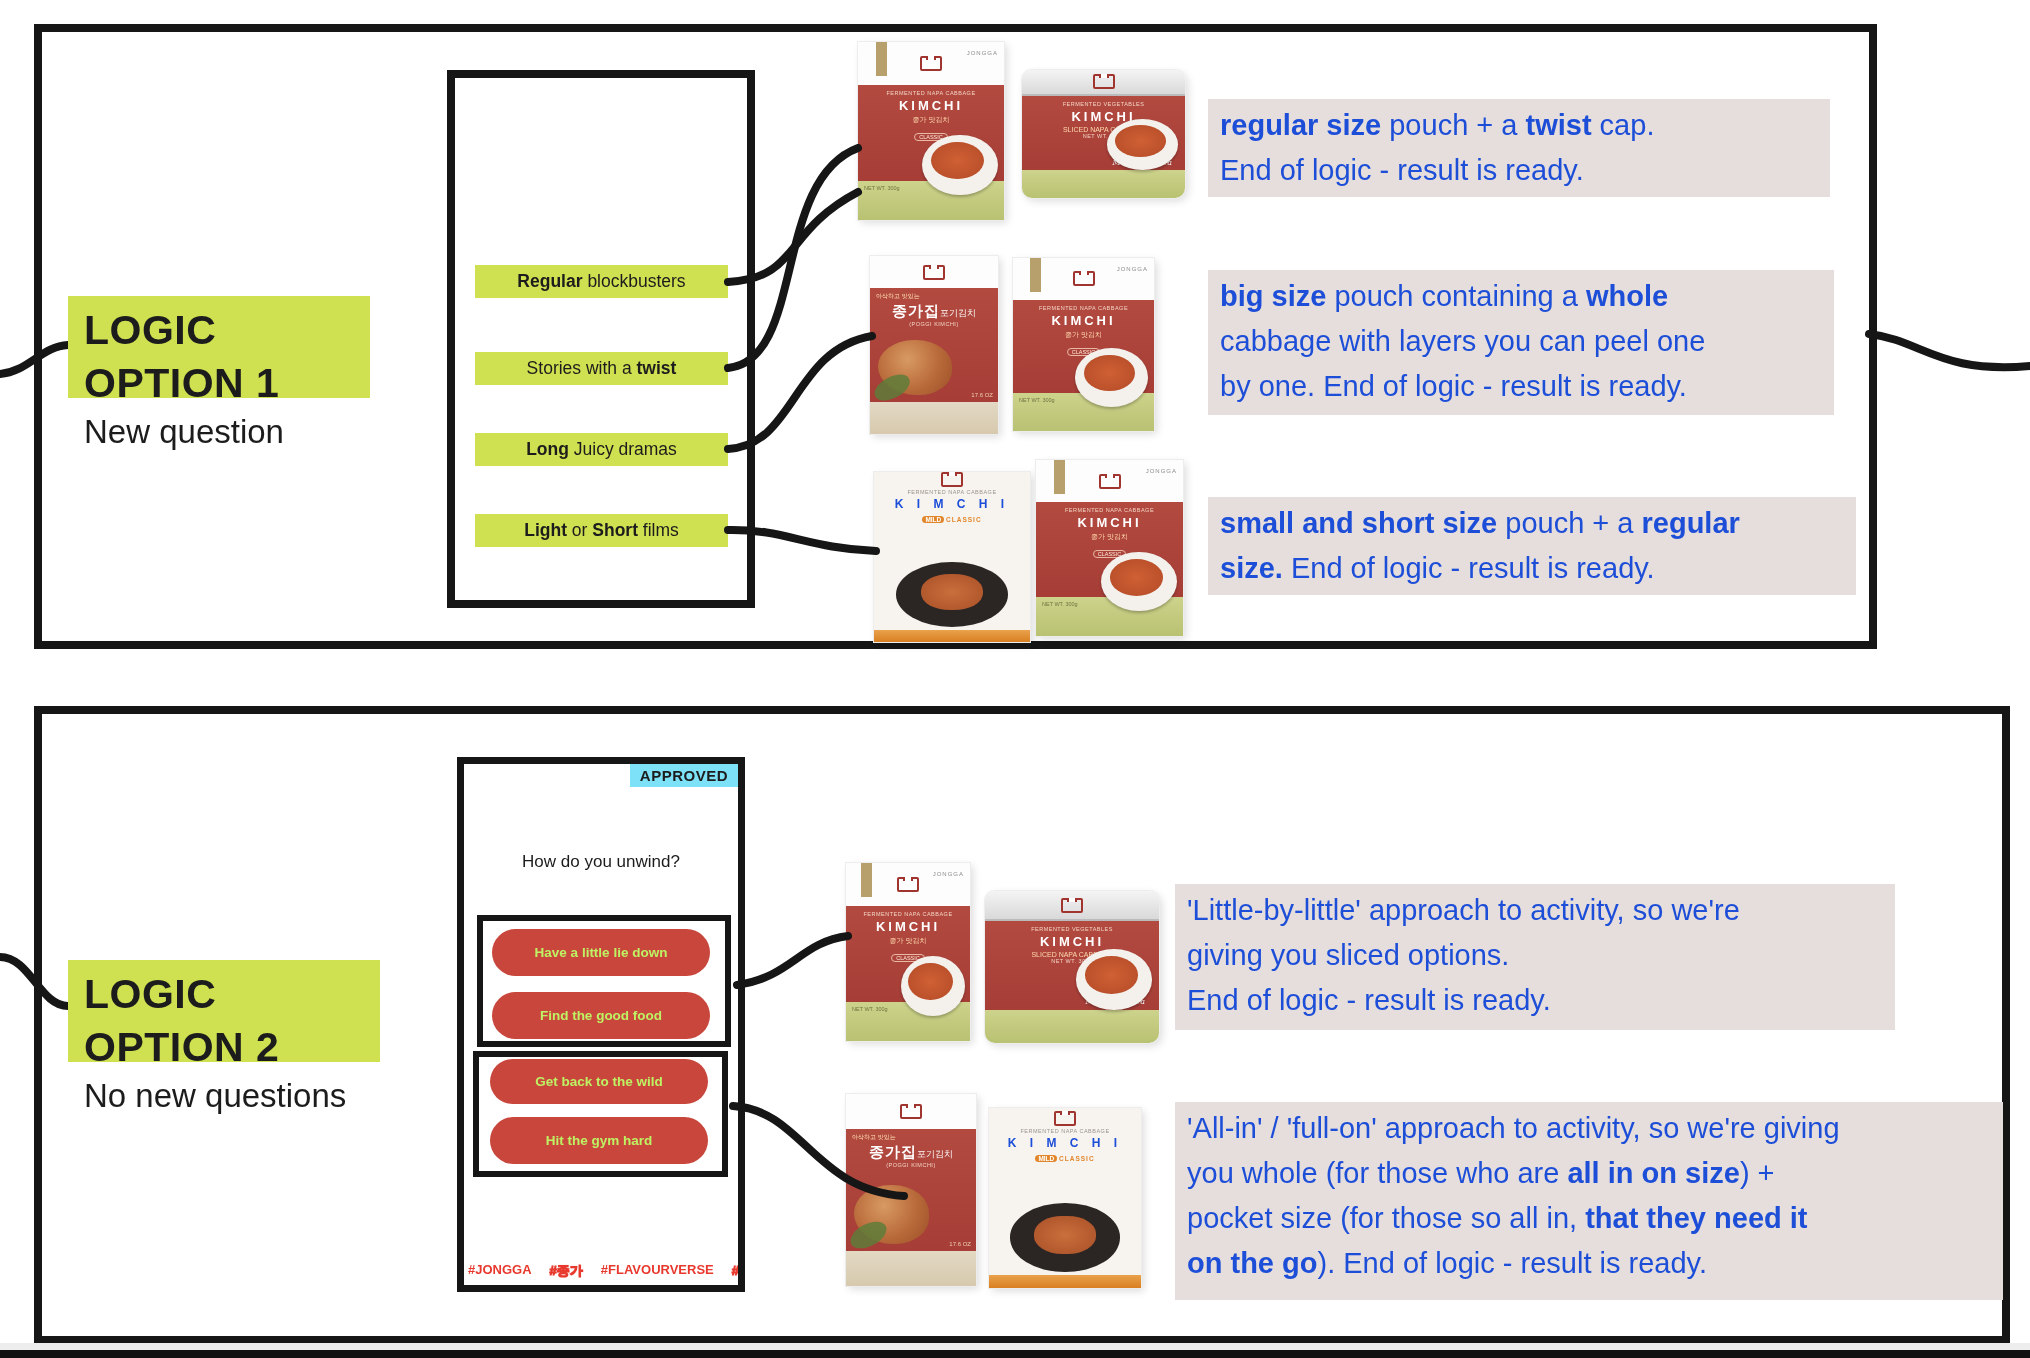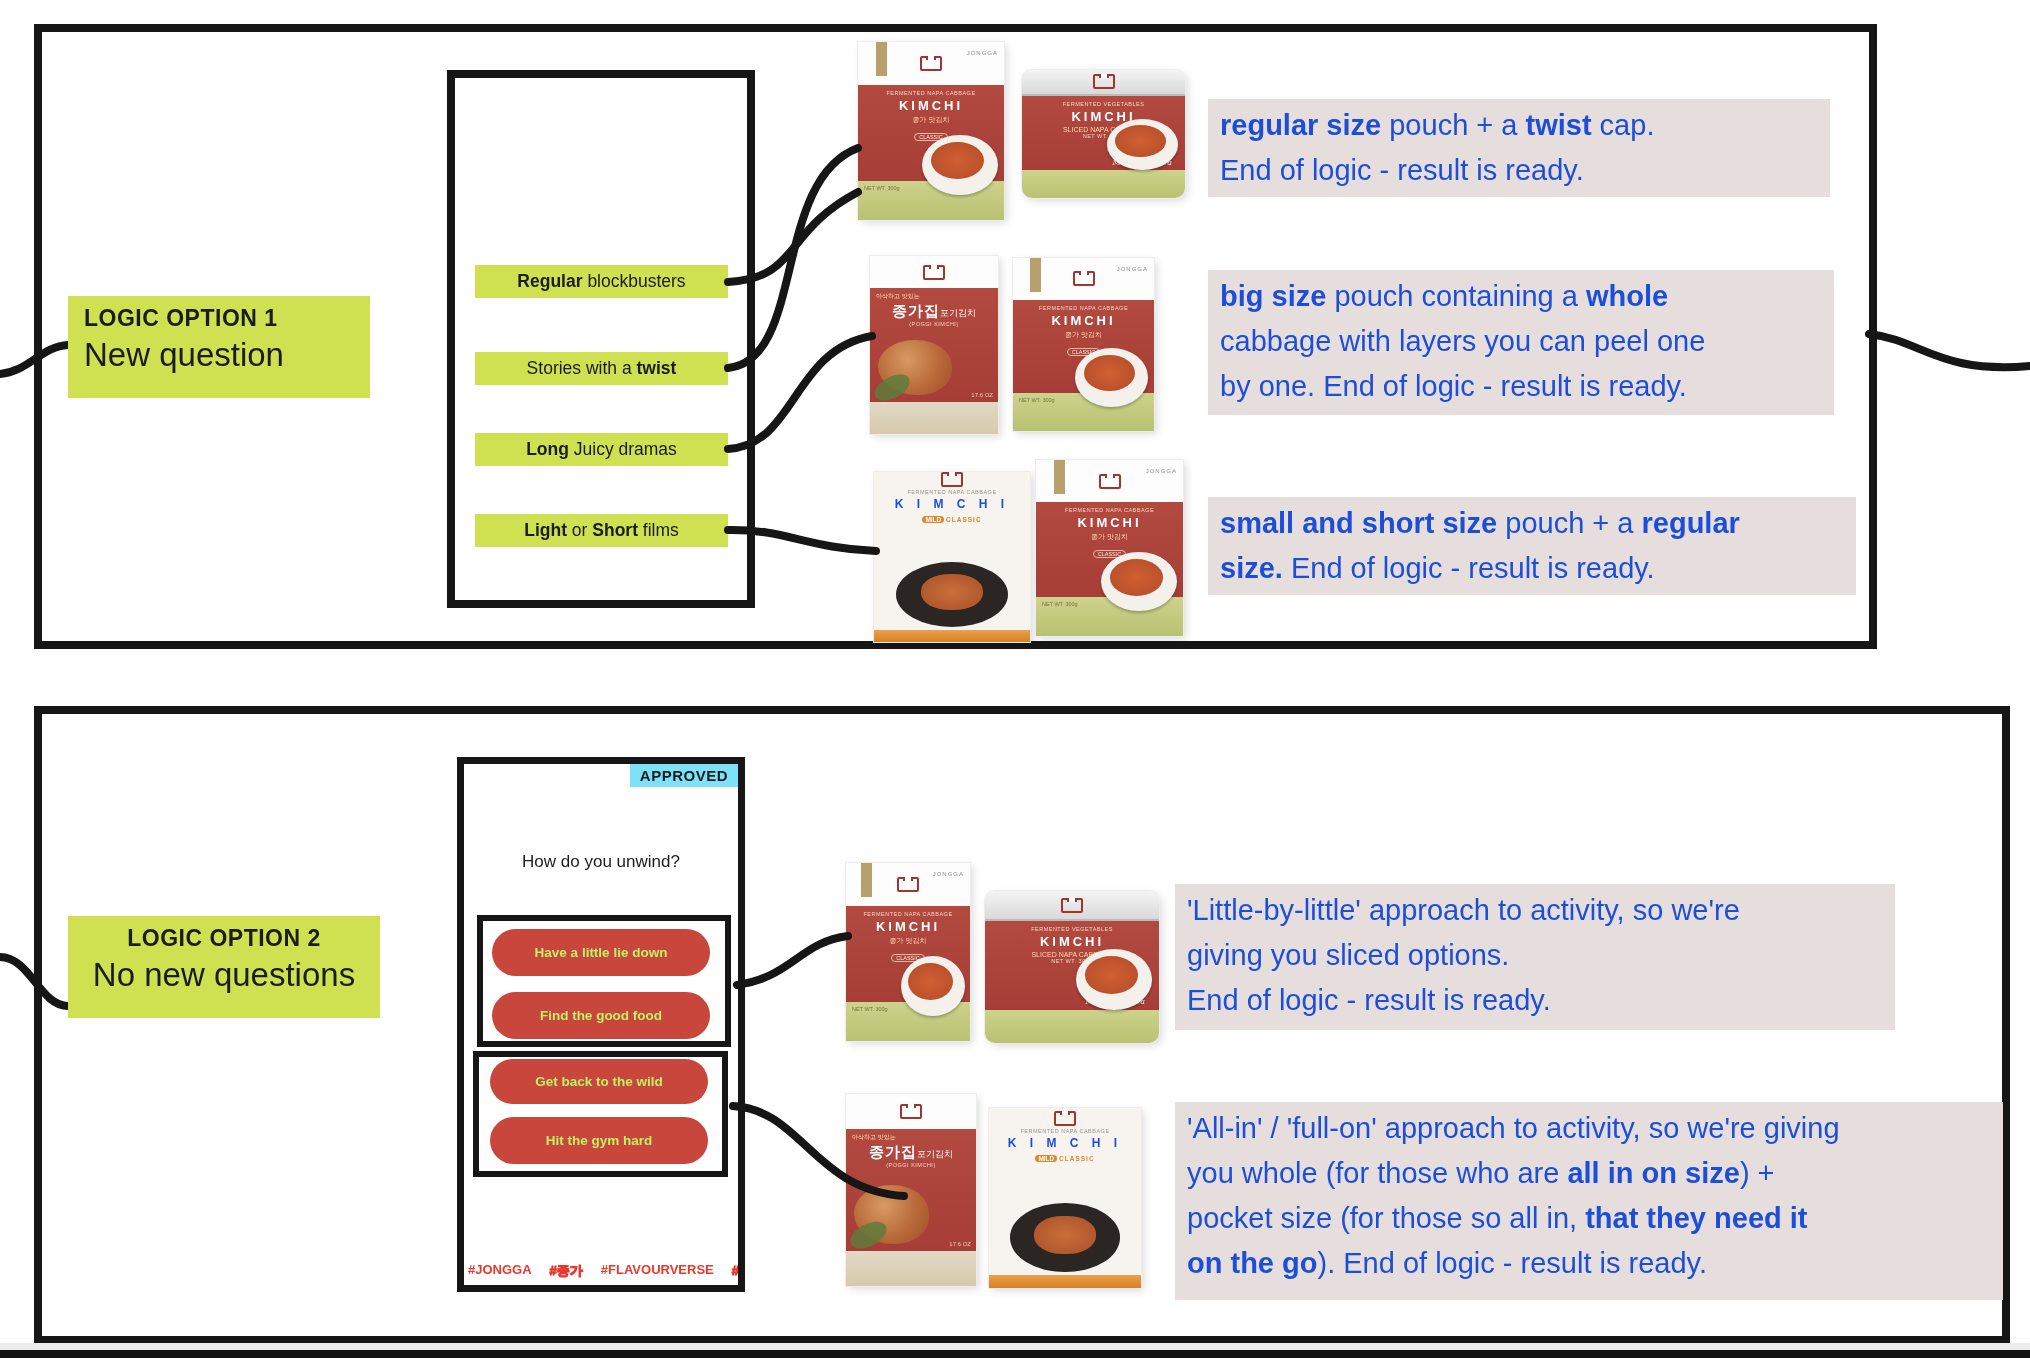--- a/index.html
+++ b/index.html
@@ -7,22 +7,22 @@
   .board{position:relative;width:2030px;height:1358px;background:#fff;overflow:hidden;}
   .abs{position:absolute;}
   svg.wires{position:absolute;left:0;top:0;width:2030px;height:1358px;z-index:7;pointer-events:none;}
 
   .outer-box{position:absolute;border:8px solid #161616;box-sizing:border-box;z-index:1;background:transparent;}
   .box1{left:34px;top:24px;width:1843px;height:625px;}
   .box2{left:34px;top:706px;width:1976px;height:638px;}
 
   .green-label{position:absolute;background:#cfe050;z-index:8;padding:8px 16px;box-sizing:border-box;}
   .label1{left:68px;top:296px;width:302px;height:102px;}
-  .label2{left:68px;top:916px;width:312px;height:102px;text-align:center;}
-  .green-label .t{font-size:23px;font-weight:700;line-height:1.3;letter-spacing:.5px;}
+  .label2{left:68px;top:960px;width:312px;height:102px;}
+  .green-label .t{font-size:41px;font-weight:700;line-height:1.3;letter-spacing:.5px;}
   .green-label .s{font-size:33px;font-weight:400;line-height:1.25;}
 
   .question-box{position:absolute;left:447px;top:70px;width:308px;height:538px;border:8px solid #161616;box-sizing:border-box;background:#fff;z-index:4;}
   .q-title{margin-top:30px;padding:0 16px;text-align:center;font-size:24px;font-weight:700;line-height:1.85;}
   .answer{position:absolute;left:20px;width:253px;height:33px;line-height:33px;background:#cfe050;text-align:center;font-size:17.5px;cursor:pointer;}
   .answer span{white-space:pre;}
   .a1{top:187px;}.a2{top:274px;}.a3{top:355px;}.a4{top:436px;}
 
   .result{position:absolute;background:#e6dedd;z-index:4;padding:4px 12px;box-sizing:border-box;font-size:29px;line-height:1.55;color:#1d4ed8;}
   .result .line{white-space:nowrap;}

